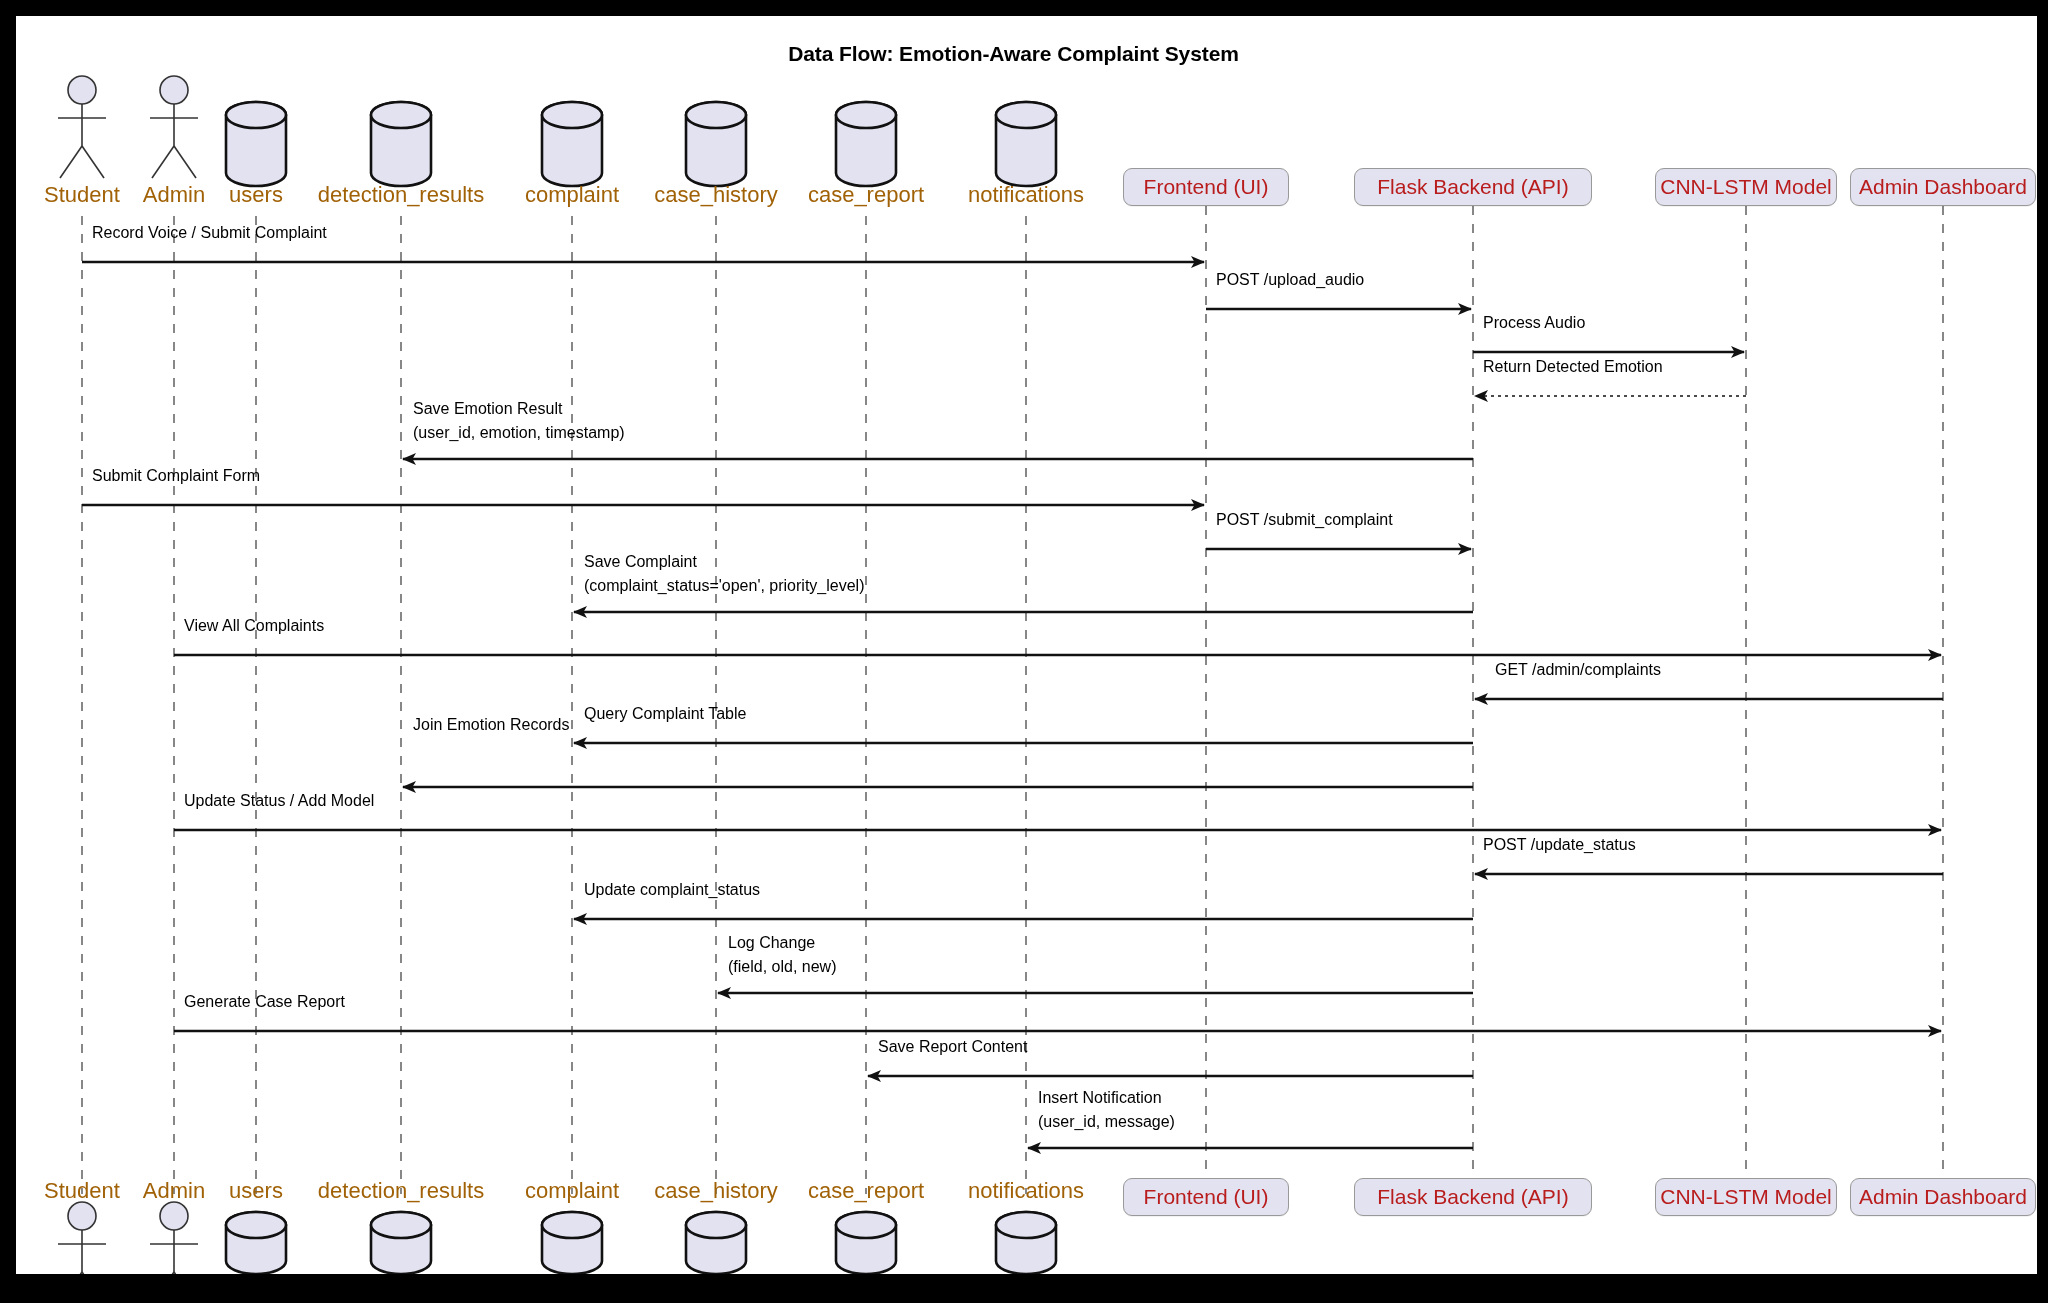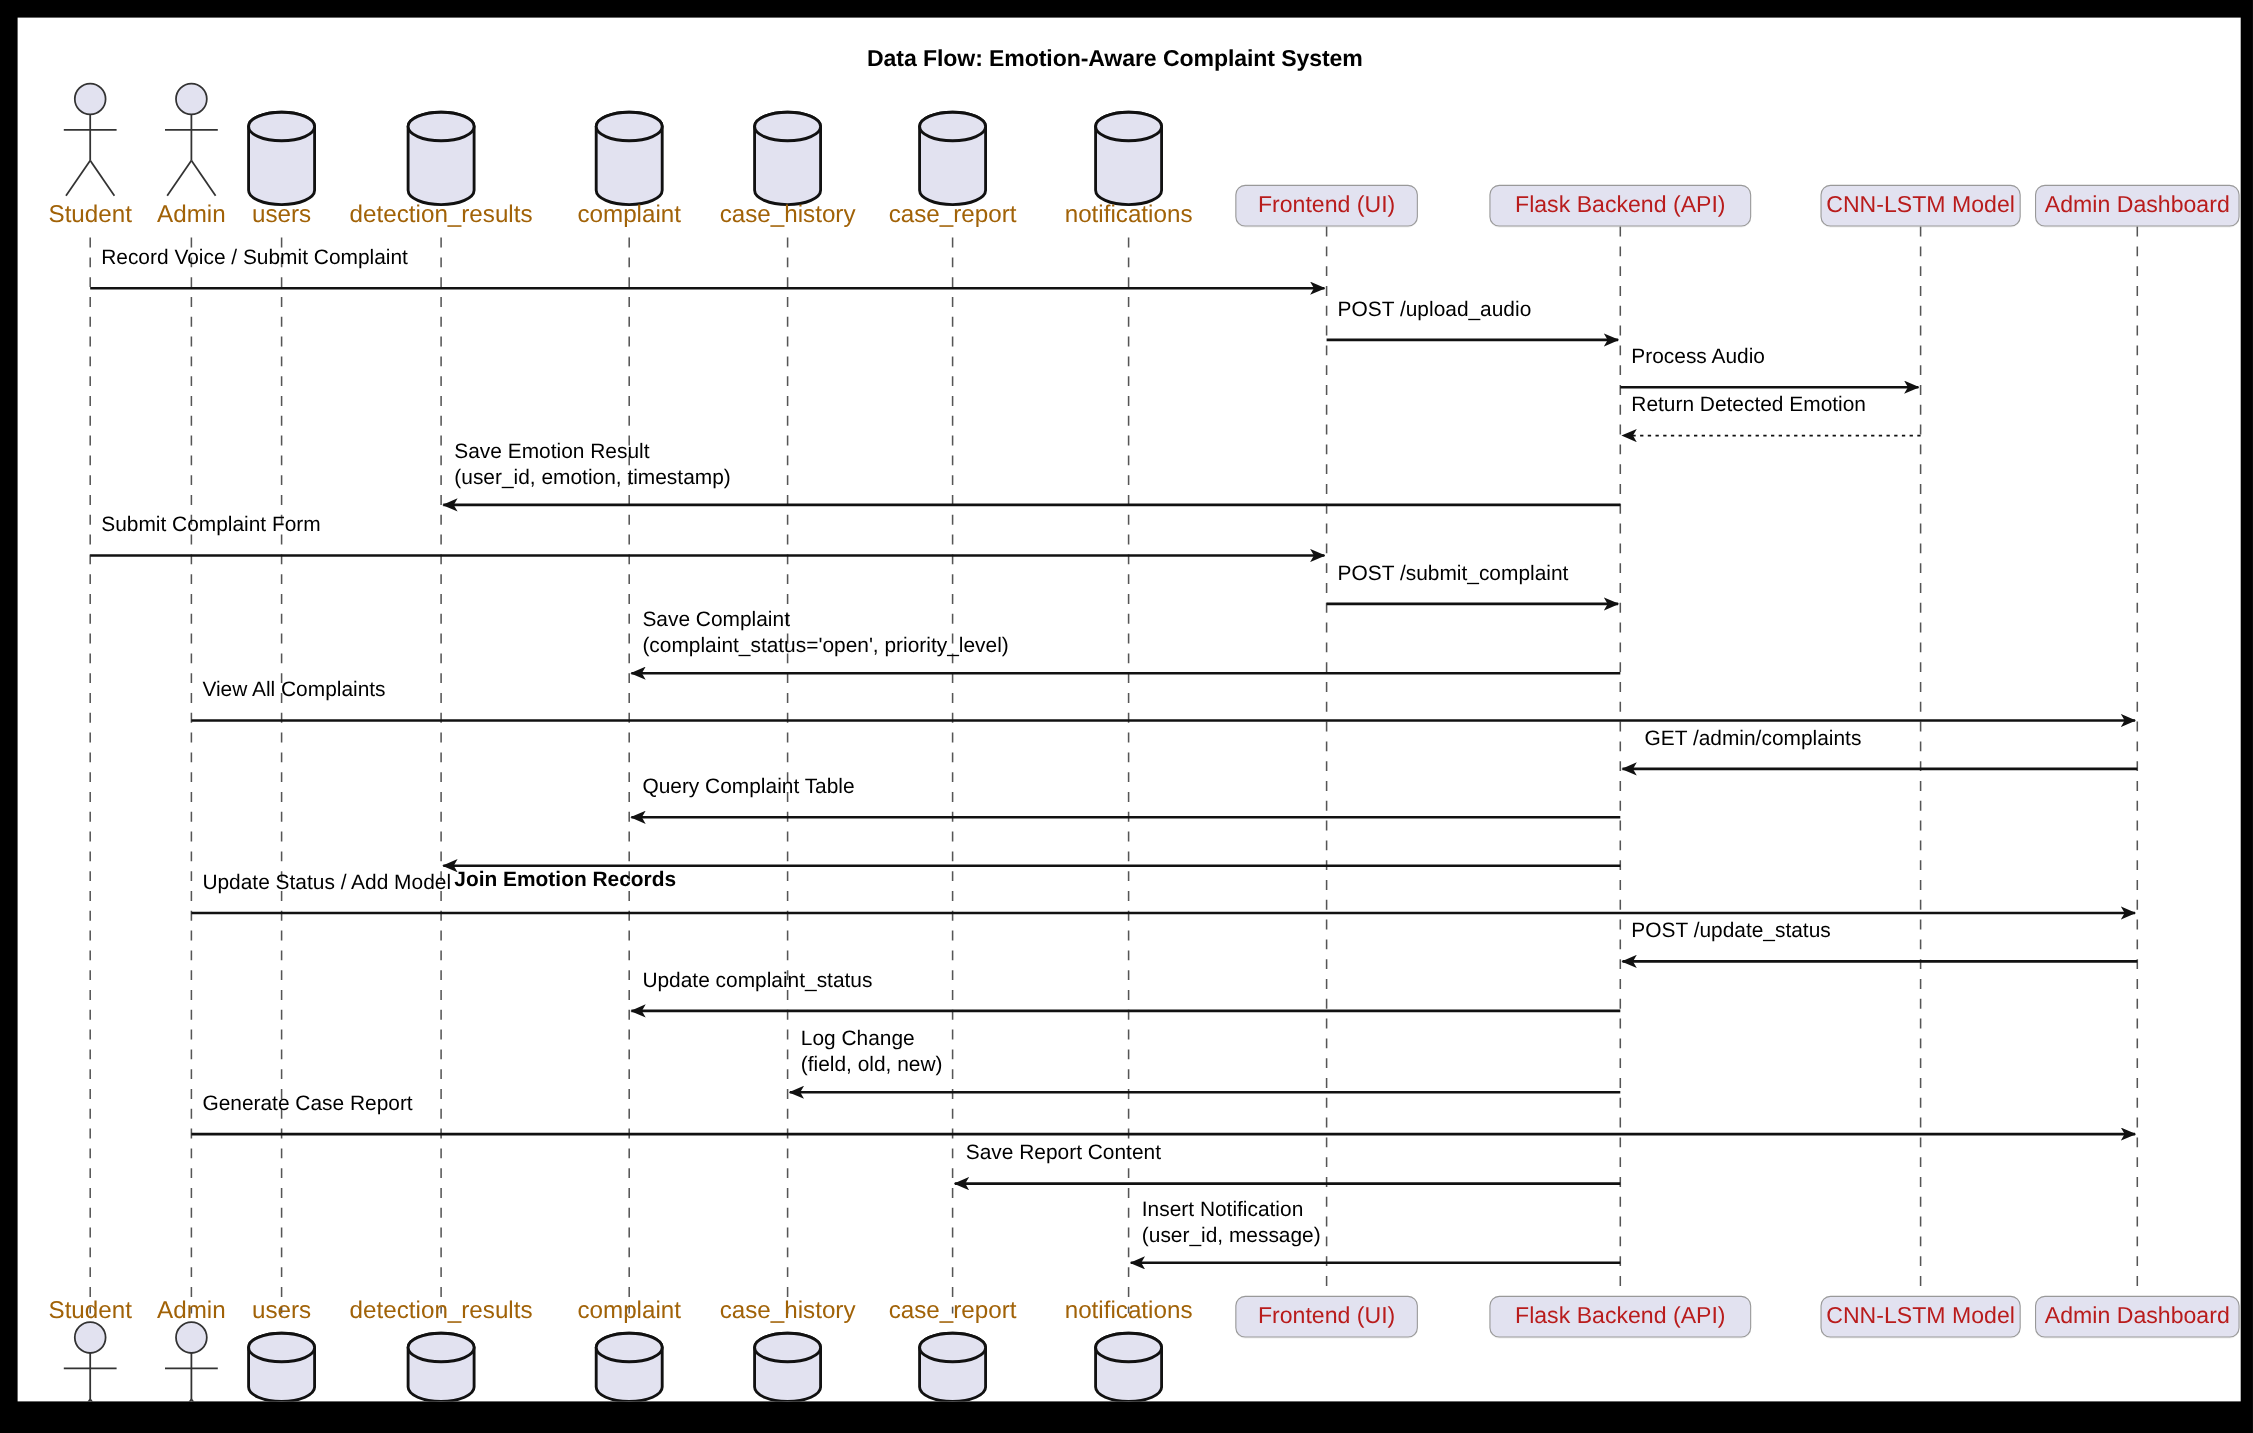--- a/index.html
+++ b/index.html
@@ -62,21 +62,21 @@
     height: 38px;
     line-height: 36px;
     text-align: center;
     font-size: 21px;
     color: #b91c1c;
     white-space: nowrap;
     box-shadow: 0 1px 0 rgba(0,0,0,0.05);
   }
   .msg-label {
     position: absolute;
-    font-size: 19px;
+    font-size: 16px;
     color: #000000;
     white-space: nowrap;
   }
   svg { position: absolute; left: 0; top: 0; overflow: visible; }
 </style>
 </head>
 <body>
 
 <div id="frame">
   <div id="canvas">
@@ -224,21 +224,21 @@
         <div class="msg-label" style="left: 1467px; top: 342px;">Return Detected Emotion</div>
         <div class="msg-label" style="left: 397px; top: 384px;">Save Emotion Result</div>
         <div class="msg-label" style="left: 397px; top: 408px;">(user_id, emotion, timestamp)</div>
         <div class="msg-label" style="left: 76px; top: 451px;">Submit Complaint Form</div>
         <div class="msg-label" style="left: 1200px; top: 495px;">POST /submit_complaint</div>
         <div class="msg-label" style="left: 568px; top: 537px;">Save Complaint</div>
         <div class="msg-label" style="left: 568px; top: 561px;">(complaint_status='open', priority_level)</div>
         <div class="msg-label" style="left: 168px; top: 601px;">View All Complaints</div>
         <div class="msg-label" style="left: 1479px; top: 645px;">GET /admin/complaints</div>
         <div class="msg-label" style="left: 568px; top: 689px;">Query Complaint Table</div>
-        <div class="msg-label" style="left: 397px; top: 773px; font-weight: bold;">Join Emotion Records</div>
+        <div class="msg-label" style="left: 397px; top: 700px;">Join Emotion Records</div>
         <div class="msg-label" style="left: 168px; top: 776px;">Update Status / Add Model</div>
         <div class="msg-label" style="left: 1467px; top: 820px;">POST /update_status</div>
         <div class="msg-label" style="left: 568px; top: 865px;">Update complaint_status</div>
         <div class="msg-label" style="left: 712px; top: 918px; text-align: right;">Log Change</div>
         <div class="msg-label" style="left: 712px; top: 942px;">(field, old, new)</div>
         <div class="msg-label" style="left: 168px; top: 977px;">Generate Case Report</div>
         <div class="msg-label" style="left: 862px; top: 1022px;">Save Report Content</div>
         <div class="msg-label" style="left: 1022px; top: 1073px;">Insert Notification</div>
         <div class="msg-label" style="left: 1022px; top: 1097px;">(user_id, message)</div>
       </div>

